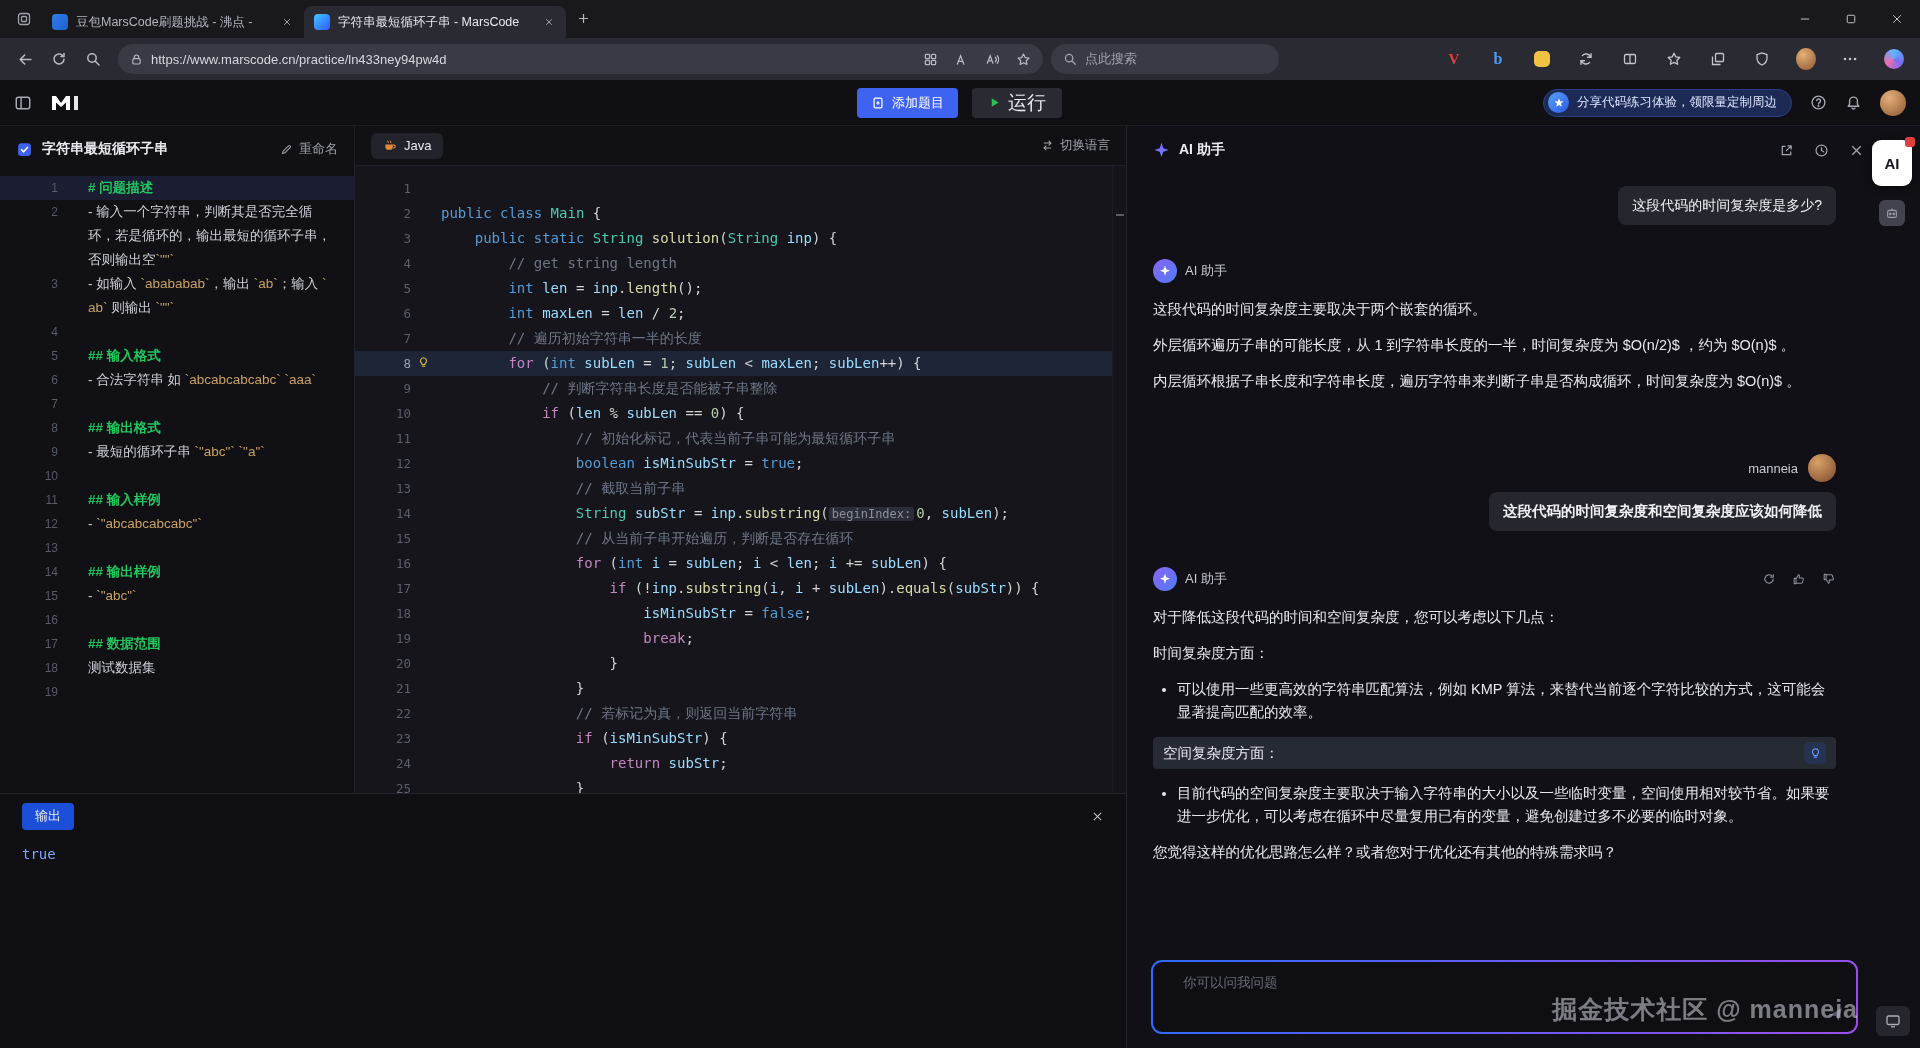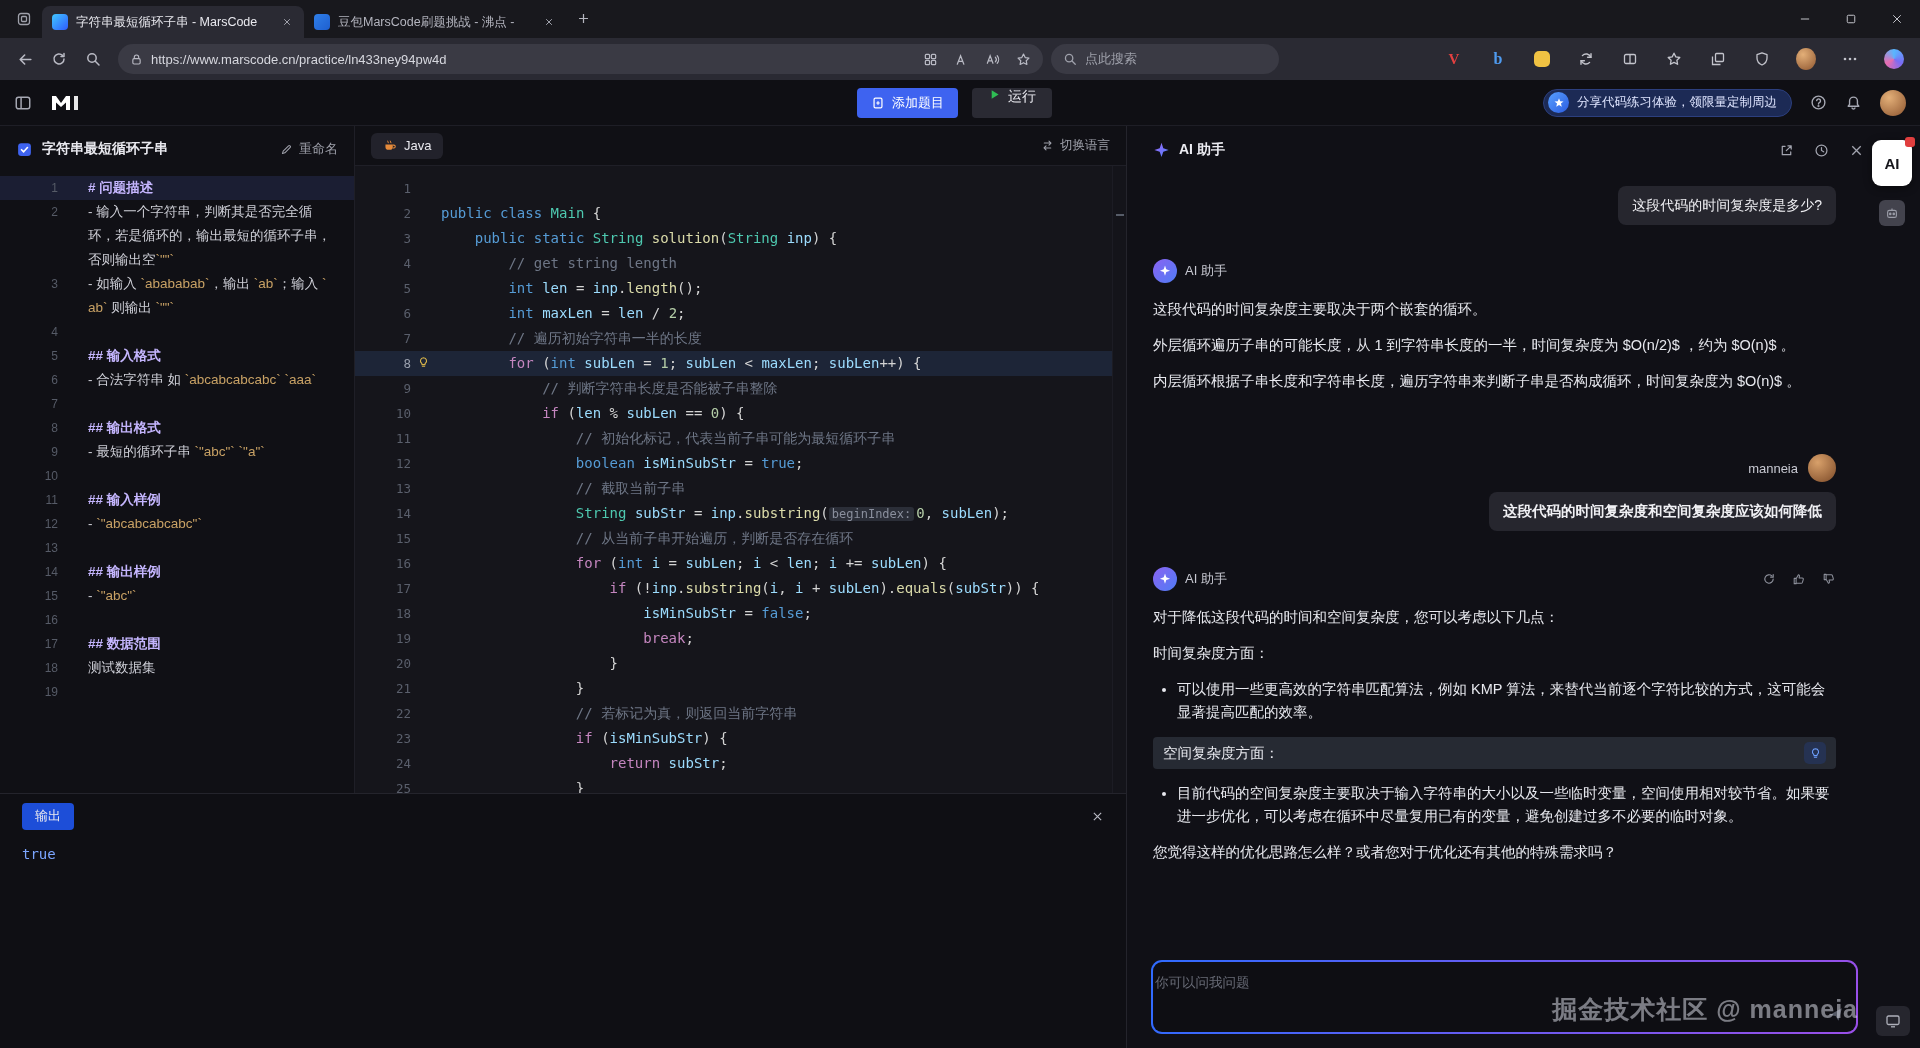--- a/index.html
+++ b/index.html
@@ -30,40 +30,40 @@
 .v-logo{color:#e34040;font-weight:800;font-size:15px;font-family:"Liberation Serif",serif}
 .b-logo{color:#4f9bf0;font-weight:800;font-size:16px;font-family:"Liberation Serif",serif}
 .y-ic{width:16px;height:16px;border-radius:5px;background:#f0c243}
 .mini-avatar{width:22px;height:22px;border-radius:50%;background:radial-gradient(circle at 35% 30%,#e3af78,#8e5630)}
 .copilot{width:20px;height:20px;border-radius:50%;background:conic-gradient(#58b7ff,#7a6cf5,#e86db0,#58b7ff)}
 
 .app-header{height:46px;background:#0f0f14;border-bottom:1px solid #1e1e26;display:flex;align-items:center;position:relative;padding:0 14px;z-index:2}
 .hdr-left{display:flex;align-items:center;gap:18px;color:#c9cad2}
 .center-group{position:absolute;left:857px;top:50%;transform:translateY(-50%);display:flex;gap:14px}
 .btn-add{height:30px;padding:0 14px;background:#3e63f0;border-radius:4px;color:#fff;font-size:13px;display:flex;align-items:center;gap:7px;border:0;cursor:pointer;font-family:inherit}
-.btn-run{height:30px;padding:0 16px;background:#2a2a33;border-radius:4px;color:#e9e9ef;font-size:14px;display:flex;gap:7px;border:0;cursor:pointer;font-family:inherit}
+.btn-run{height:30px;padding:0 16px;background:#2a2a33;border-radius:4px;color:#e9e9ef;font-size:19px;display:flex;align-items:center;gap:7px;border:0;cursor:pointer;font-family:inherit}
 .hdr-right{margin-left:auto;display:flex;align-items:center;gap:18px}
 .banner{height:28px;background:#1c2a55;border:1px solid #2c3f7e;border-radius:14px;display:flex;align-items:center;gap:8px;padding:0 14px 0 4px;color:#dfe5ff;font-size:12.5px}
 .banner-icon{width:21px;height:21px;border-radius:50%;background:linear-gradient(135deg,#58a0ff,#2b5ce0);display:flex;align-items:center;justify-content:center;color:#fff}
 .icon-btn{color:#a7a9b4;display:flex}
 .avatar{width:26px;height:26px;border-radius:50%;background:radial-gradient(circle at 35% 30%,#e3af78,#8e5630)}
 
 .workspace{display:flex;height:922px}
 .left-mid{width:1127px;display:flex;flex-direction:column;border-right:1px solid #24242c;flex:none}
 .panels-row{height:667px;display:flex}
 .problem-panel{width:355px;background:#101015;border-right:1px solid #1f1f27;display:flex;flex-direction:column;flex:none}
 .panel-head{height:46px;display:flex;align-items:center;padding:0 16px;gap:9px;flex:none}
 .problem-title{font-size:14px;font-weight:700;color:#e9e9ef}
 .rename{margin-left:auto;display:flex;gap:6px;color:#9fa1ab;font-size:13px;align-items:center;cursor:pointer}
 .problem-lines{flex:1;overflow:hidden;padding-top:4px}
 .p-line{display:flex;min-height:24px;line-height:24px;font-size:13.5px}
 .p-line.active{background:rgba(88,106,214,.16)}
 .p-num{width:58px;text-align:right;color:#565b67;font-size:12px;flex:none}
 .p-body{flex:1;margin-left:30px;padding-right:22px;white-space:pre-wrap;word-break:break-all;color:#cfd0d8}
-.m-h{color:#c4b5fd;font-weight:700}
+.m-h{color:#22c55e;font-weight:700}
 .m-t{color:#cfd0d8}
 .m-c{color:#c9a265}
 .editor-panel{flex:1;background:#15151b;display:flex;flex-direction:column;min-width:0}
 .editor-head{height:40px;background:#101015;display:flex;align-items:center;padding:0 16px;border-bottom:1px solid #1f1f27;flex:none}
 .lang-chip{height:26px;background:#22222b;border-radius:6px;display:flex;align-items:center;gap:7px;padding:0 12px;color:#e9e9ef;font-size:13px}
 .switch-lang{margin-left:auto;display:flex;align-items:center;gap:6px;color:#9fa1ab;font-size:12.5px;cursor:pointer}
 .code-area{flex:1;position:relative;overflow:hidden;padding-top:10px;font-family:"DejaVu Sans Mono","Liberation Mono",monospace;font-size:14px}
 .c-line{display:flex;height:25px;line-height:25px;white-space:pre;position:relative}
 .c-line.active{background:#1d2537}
 .c-line.active .c-gutter{color:#9aa0ad}
@@ -97,52 +97,52 @@
 .msg-actions span{cursor:pointer;display:flex}
 .ai-msg p{font-size:14.5px;line-height:23px;color:#e7e8ee;margin:0 0 13px}
 .ai-msg ul{margin:0 0 13px 0;padding-left:24px}
 .ai-msg li{font-size:14.5px;line-height:23px;color:#e7e8ee}
 .user-label{align-self:flex-end;display:flex;align-items:center;gap:10px;margin-top:48px;margin-bottom:10px;color:#c8c9d2;font-size:13px}
 .user-avatar{width:28px;height:28px;border-radius:50%;background:radial-gradient(circle at 35% 30%,#d8a06a,#7c4a28);flex:none}
 .hl-row{display:flex;align-items:center;background:#262a33;border-radius:4px;padding:5px 10px;margin:0 0 13px;font-size:14.5px;color:#e7e8ee}
 .hl-bulb{margin-left:auto;width:22px;height:22px;border-radius:5px;background:#253252;display:flex;align-items:center;justify-content:center;cursor:pointer}
 .ai-input{position:absolute;left:24px;right:62px;bottom:14px;height:74px;border-radius:11px;padding:2px;background:linear-gradient(110deg,#2f6bff,#6e5af0 55%,#9a4fe8)}
 .ai-input-inner{width:100%;height:100%;border-radius:9px;background:#0e0e13;position:relative}
-.ai-input textarea{width:100%;height:100%;background:transparent;border:0;outline:none;resize:none;color:#e8e8ee;font-size:13.5px;padding:12px 40px 12px 2px;font-family:Liberation Serif, serif}
+.ai-input textarea{width:100%;height:100%;background:transparent;border:0;outline:none;resize:none;color:#e8e8ee;font-size:13.5px;padding:12px 40px 12px 30px;font-family:Liberation Serif, serif}
 .ai-input textarea::placeholder{color:#686b76}
 .send{position:absolute;right:12px;bottom:9px;color:#565a66;cursor:pointer}
 .watermark{position:absolute;right:62px;bottom:22px;font-size:25px;font-weight:700;color:rgba(224,226,236,.52);letter-spacing:1px;pointer-events:none;z-index:6;white-space:nowrap}
 
 .float-ai{position:fixed;right:8px;top:140px;width:40px;height:46px;background:#fff;border-radius:9px;display:flex;align-items:center;justify-content:center;color:#15151b;font-weight:800;font-size:15px;box-shadow:0 2px 8px rgba(0,0,0,.45);cursor:pointer;z-index:9}
 .float-ai::after{content:"";position:absolute;top:-3px;right:-3px;width:10px;height:10px;background:#e03e3e;border-radius:3px}
 .float-ext{position:fixed;right:15px;top:200px;width:26px;height:26px;background:#43434d;border-radius:6px;display:flex;align-items:center;justify-content:center;color:#9b9da8;cursor:pointer;z-index:9}
 .float-monitor{position:fixed;right:10px;bottom:12px;width:34px;height:30px;background:#26262e;border-radius:6px;display:flex;align-items:center;justify-content:center;color:#aeb0ba;cursor:pointer;z-index:9}
 </style>
 </head>
 <body>
 
 <div class="titlebar">
   <span class="tb-sq">
       <svg width="16" height="16" viewBox="0 0 16 16" fill="none" stroke="currentColor" stroke-width="1.3">
         <rect x="2.5" y="2.5" width="11" height="11" rx="2.5"></rect>
         <rect x="5.5" y="5.5" width="5" height="5" rx="1"></rect>
       </svg>
     </span>
+  <div class="tab">
+    <span class="favicon fav1"></span>
+    <span class="tab-title">豆包MarsCode刷题挑战 - 沸点 -</span>
+    <span class="tab-close">
+        <svg width="10" height="10" viewBox="0 0 16 16" stroke="currentColor" stroke-width="1.6" fill="none">
+          <path d="M3.5 3.5l9 9M12.5 3.5l-9 9"></path>
+        </svg>
+      </span>
+  </div>
   <div class="tab active">
     <span class="favicon fav2"></span>
     <span class="tab-title">字符串最短循环子串 - MarsCode</span>
-    <span class="tab-close">
-        <svg width="10" height="10" viewBox="0 0 16 16" stroke="currentColor" stroke-width="1.6" fill="none">
-          <path d="M3.5 3.5l9 9M12.5 3.5l-9 9"></path>
-        </svg>
-      </span>
-  </div>
-  <div class="tab">
-    <span class="favicon fav1"></span>
-    <span class="tab-title">豆包MarsCode刷题挑战 - 沸点 -</span>
     <span class="tab-close">
         <svg width="10" height="10" viewBox="0 0 16 16" stroke="currentColor" stroke-width="1.6" fill="none">
           <path d="M3.5 3.5l9 9M12.5 3.5l-9 9"></path>
         </svg>
       </span>
   </div>
   <span class="newtab">
       <svg width="13" height="13" viewBox="0 0 16 16" stroke="currentColor" stroke-width="1.5" fill="none">
         <path d="M8 2.5v11M2.5 8h11"></path>
       </svg>

